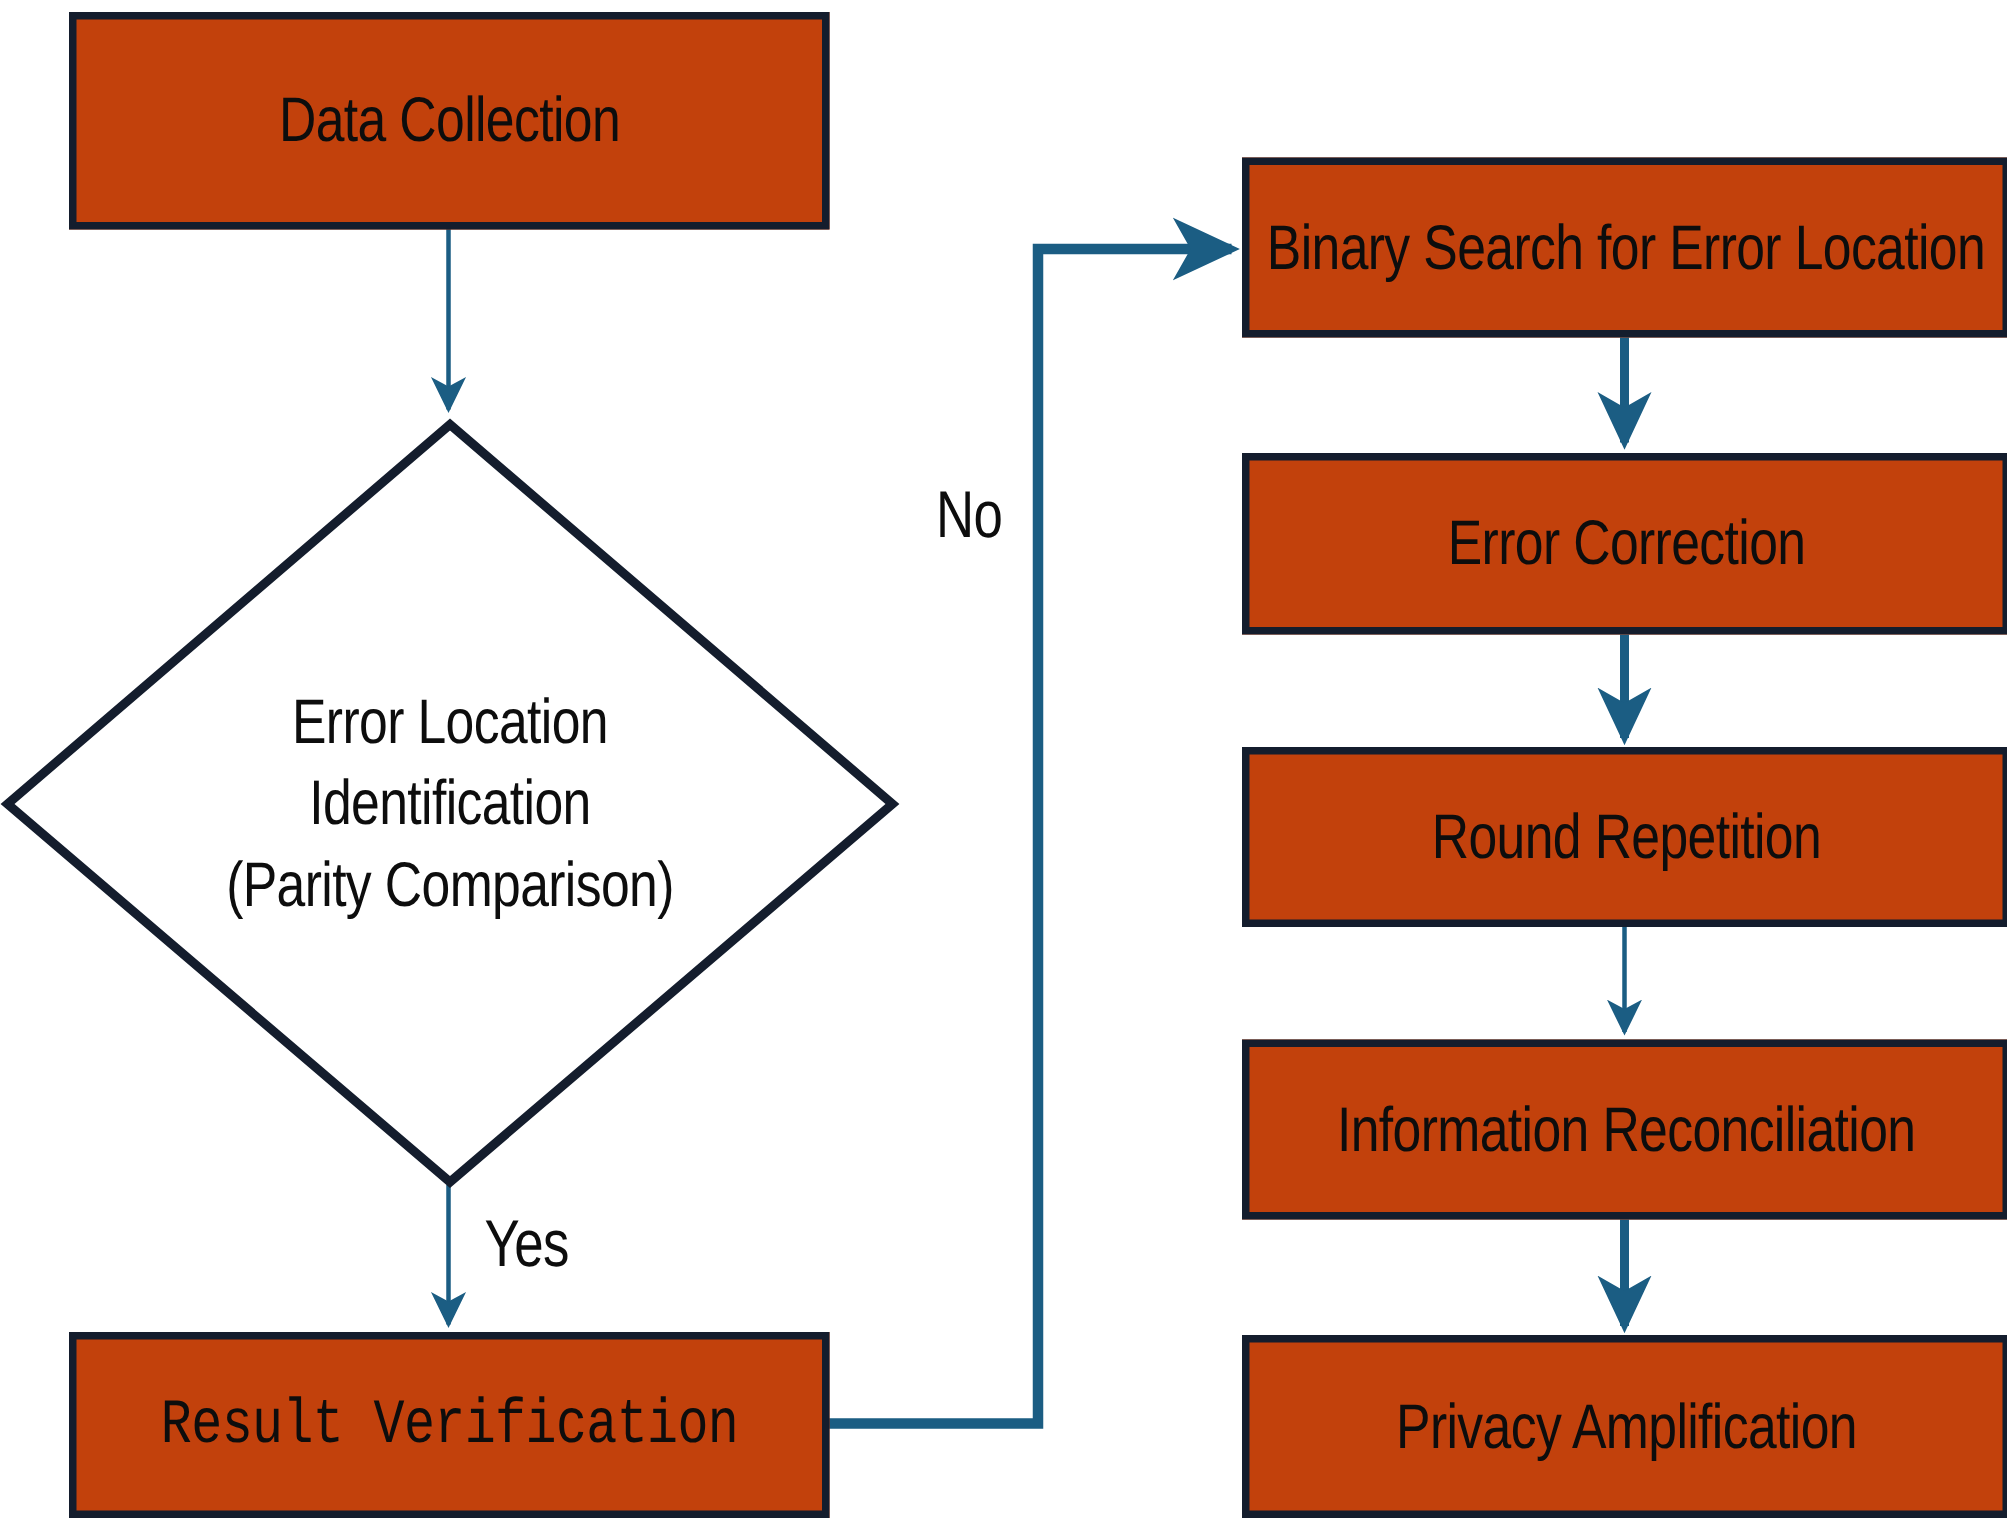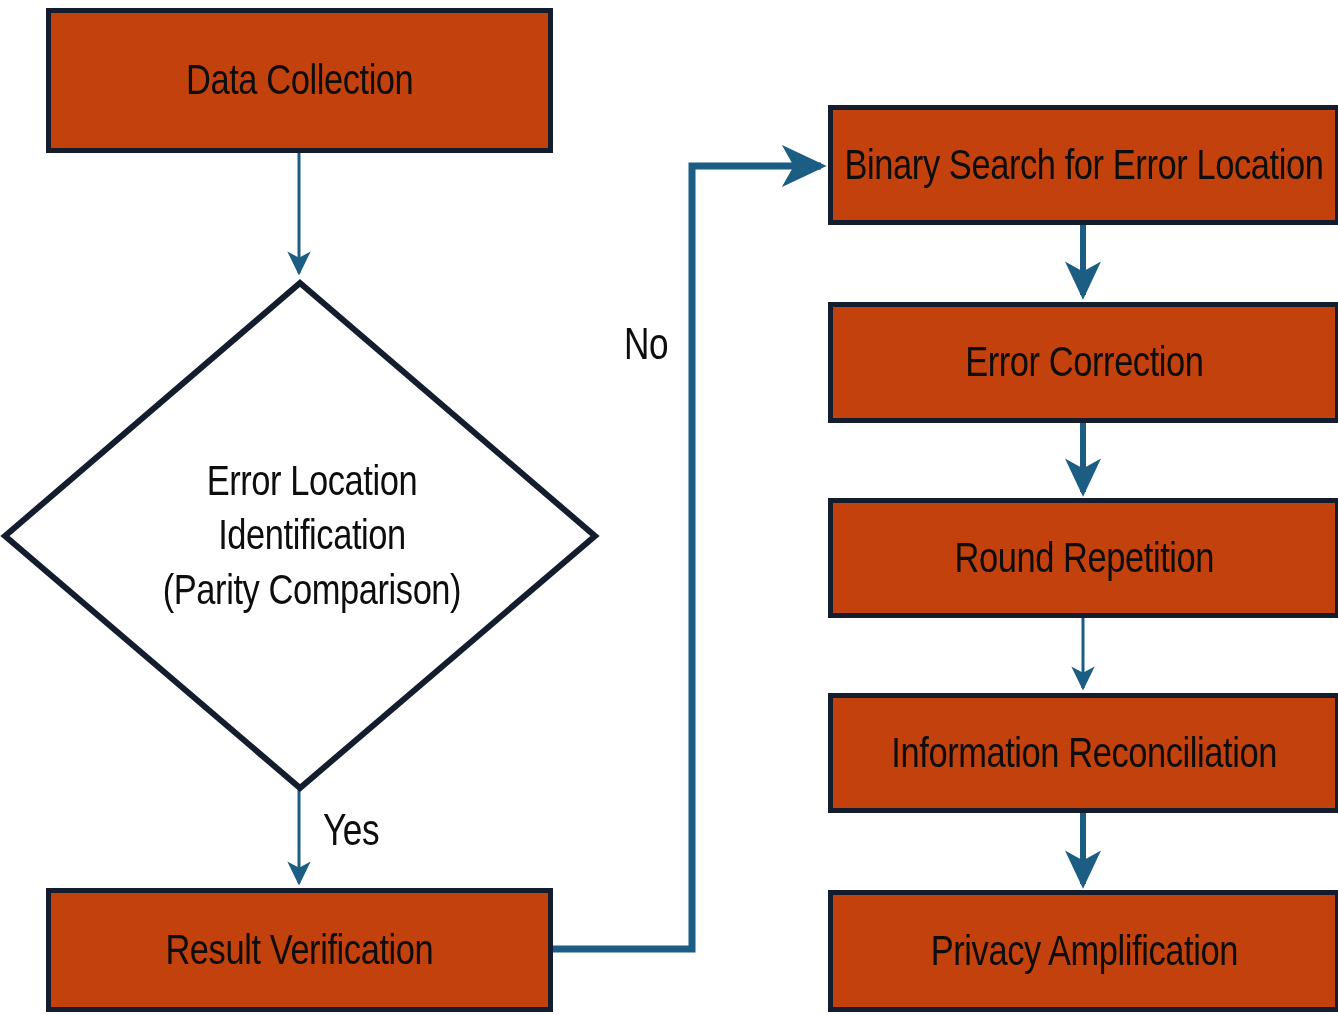--- a/index.html
+++ b/index.html
@@ -100,32 +100,32 @@
 
     <line x1="1083" y1="618" x2="1083" y2="688" stroke="#1b5d83" stroke-width="3" marker-end="url(#arrowThin)"></line>
 
     <line x1="1083" y1="813" x2="1083" y2="884" stroke="#1b5d83" stroke-width="6" marker-end="url(#arrowThick)"></line>
   </svg>
 
   <div class="node process" style="left:46px; top:8px; width:507px; height:145px;">
     <span class="node-label">Data Collection</span>
   </div>
 
-  <div class="diamond-wrap" style="left:0px; top:278px; width:600px; height:515px;padding-left:12px;">
+  <div class="diamond-wrap" style="left:0px; top:278px; width:600px; height:515px;">
     <svg class="layer" style="left:0;top:0;width:600px;height:515px;" viewBox="0 0 600 515" preserveAspectRatio="none">
       <polygon points="300,5 595,258 300,510 5,258" fill="#ffffff" stroke="#141d2d" stroke-width="6" stroke-linejoin="miter"></polygon>
     </svg>
     <div class="diamond-label">
       <div>Error Location</div>
       <div>Identification</div>
       <div>(Parity Comparison)</div>
     </div>
   </div>
 
-  <div class="node process" style="left:46px; top:888px; width:507px; height:124px;">
+  <div class="node process" style="left:46px; top:888px; width:507px; height:124px;font-family:Liberation Mono, monospace;">
     <span class="node-label">Result Verification</span>
   </div>
 
   <div class="node process" style="left:828px; top:105px; width:512px; height:120px;">
     <span class="node-label">Binary Search for Error Location</span>
   </div>
 
   <div class="node process" style="left:828px; top:302px; width:512px; height:121px;">
     <span class="node-label">Error Correction</span>
   </div>

